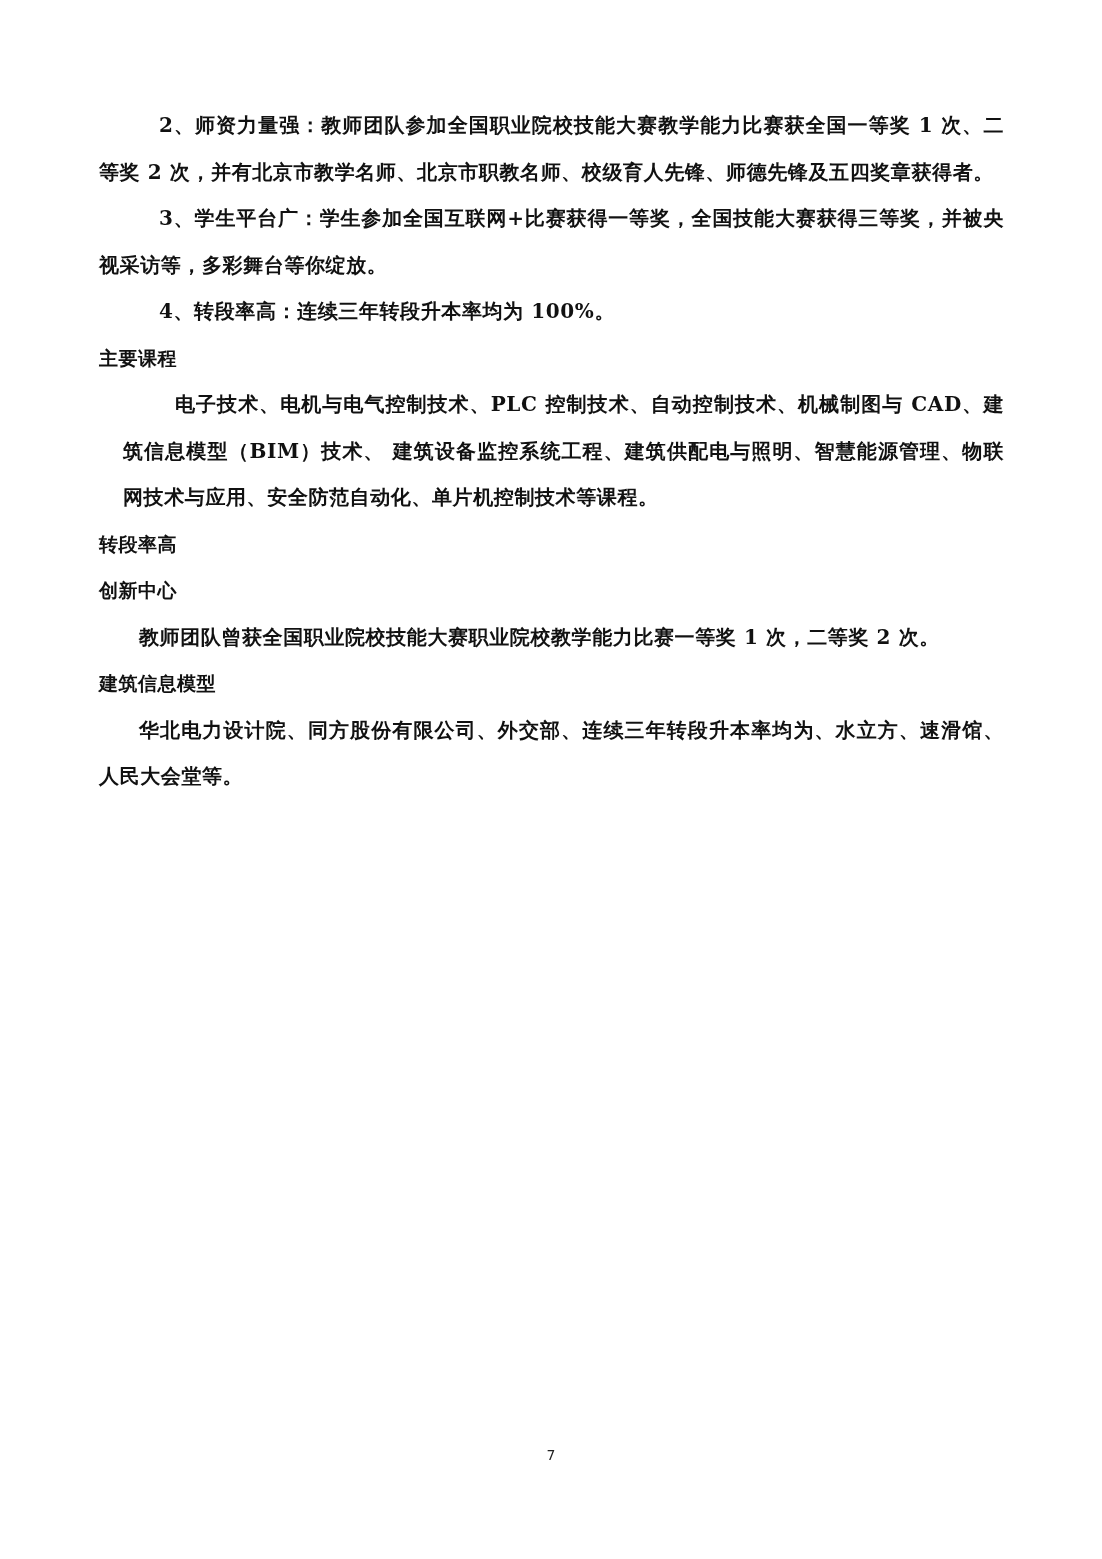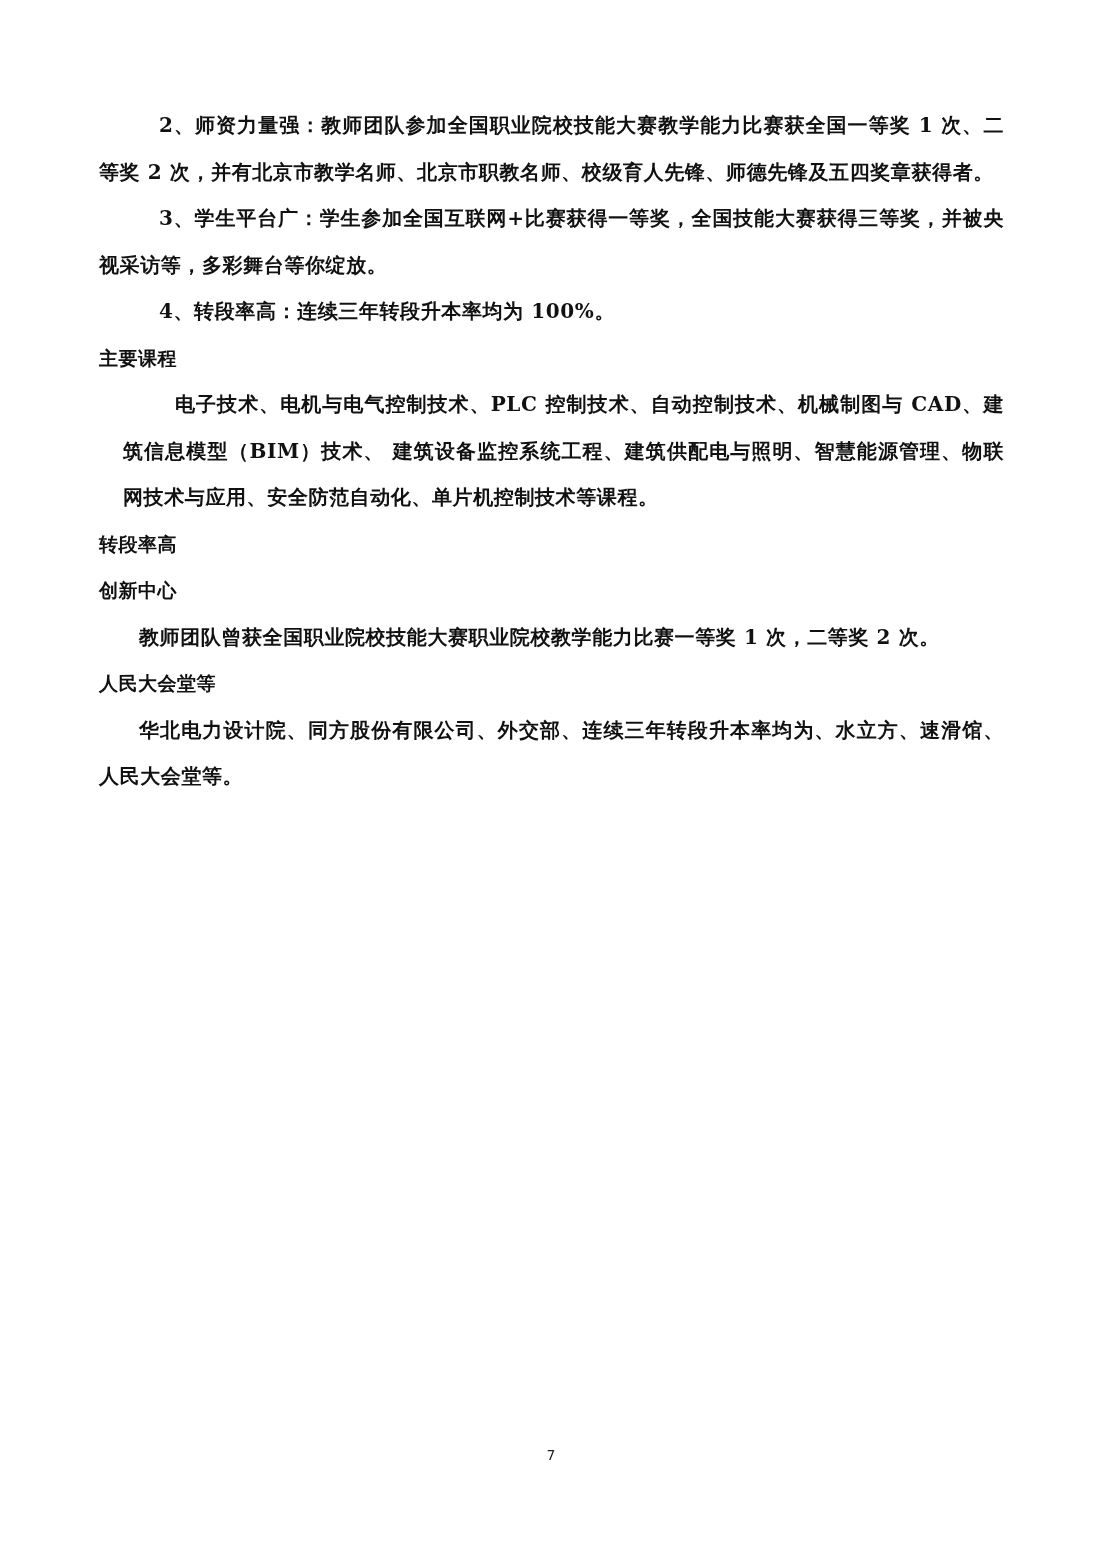--- a/index.html
+++ b/index.html
@@ -63,18 +63,18 @@
   <p class="para indent-2">4、转段率高：连续三年转段升本率均为 100%。</p>
 
   <h2 class="heading">主要课程</h2>
   <p class="para indent-3">电子技术、电机与电气控制技术、PLC 控制技术、自动控制技术、机械制图与 CAD、建筑信息模型（BIM）技术、 建筑设备监控系统工程、建筑供配电与照明、智慧能源管理、物联网技术与应用、安全防范自动化、单片机控制技术等课程。</p>
 
   <h2 class="heading">转段率高</h2>
 
   <h2 class="heading">创新中心</h2>
   <p class="para indent-1">教师团队曾获全国职业院校技能大赛职业院校教学能力比赛一等奖 1 次，二等奖 2 次。</p>
 
-  <h2 class="heading">人民大会堂等</h2>
+  <h2 class="heading">建筑信息模型</h2>
   <p class="para indent-1">华北电力设计院、同方股份有限公司、外交部、连续三年转段升本率均为、水立方、速滑馆、人民大会堂等。</p>
 
 </div>
 
 <div class="page-number">7</div>
 
 </body></html>

